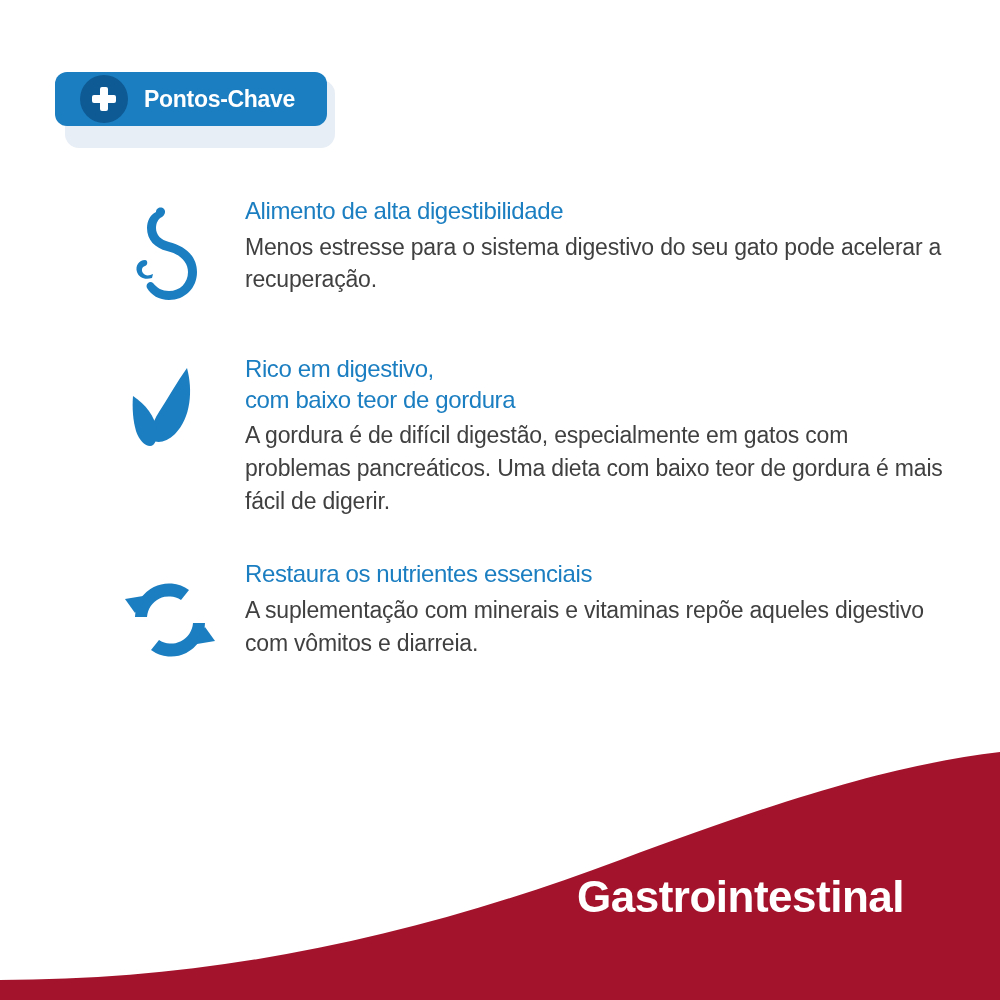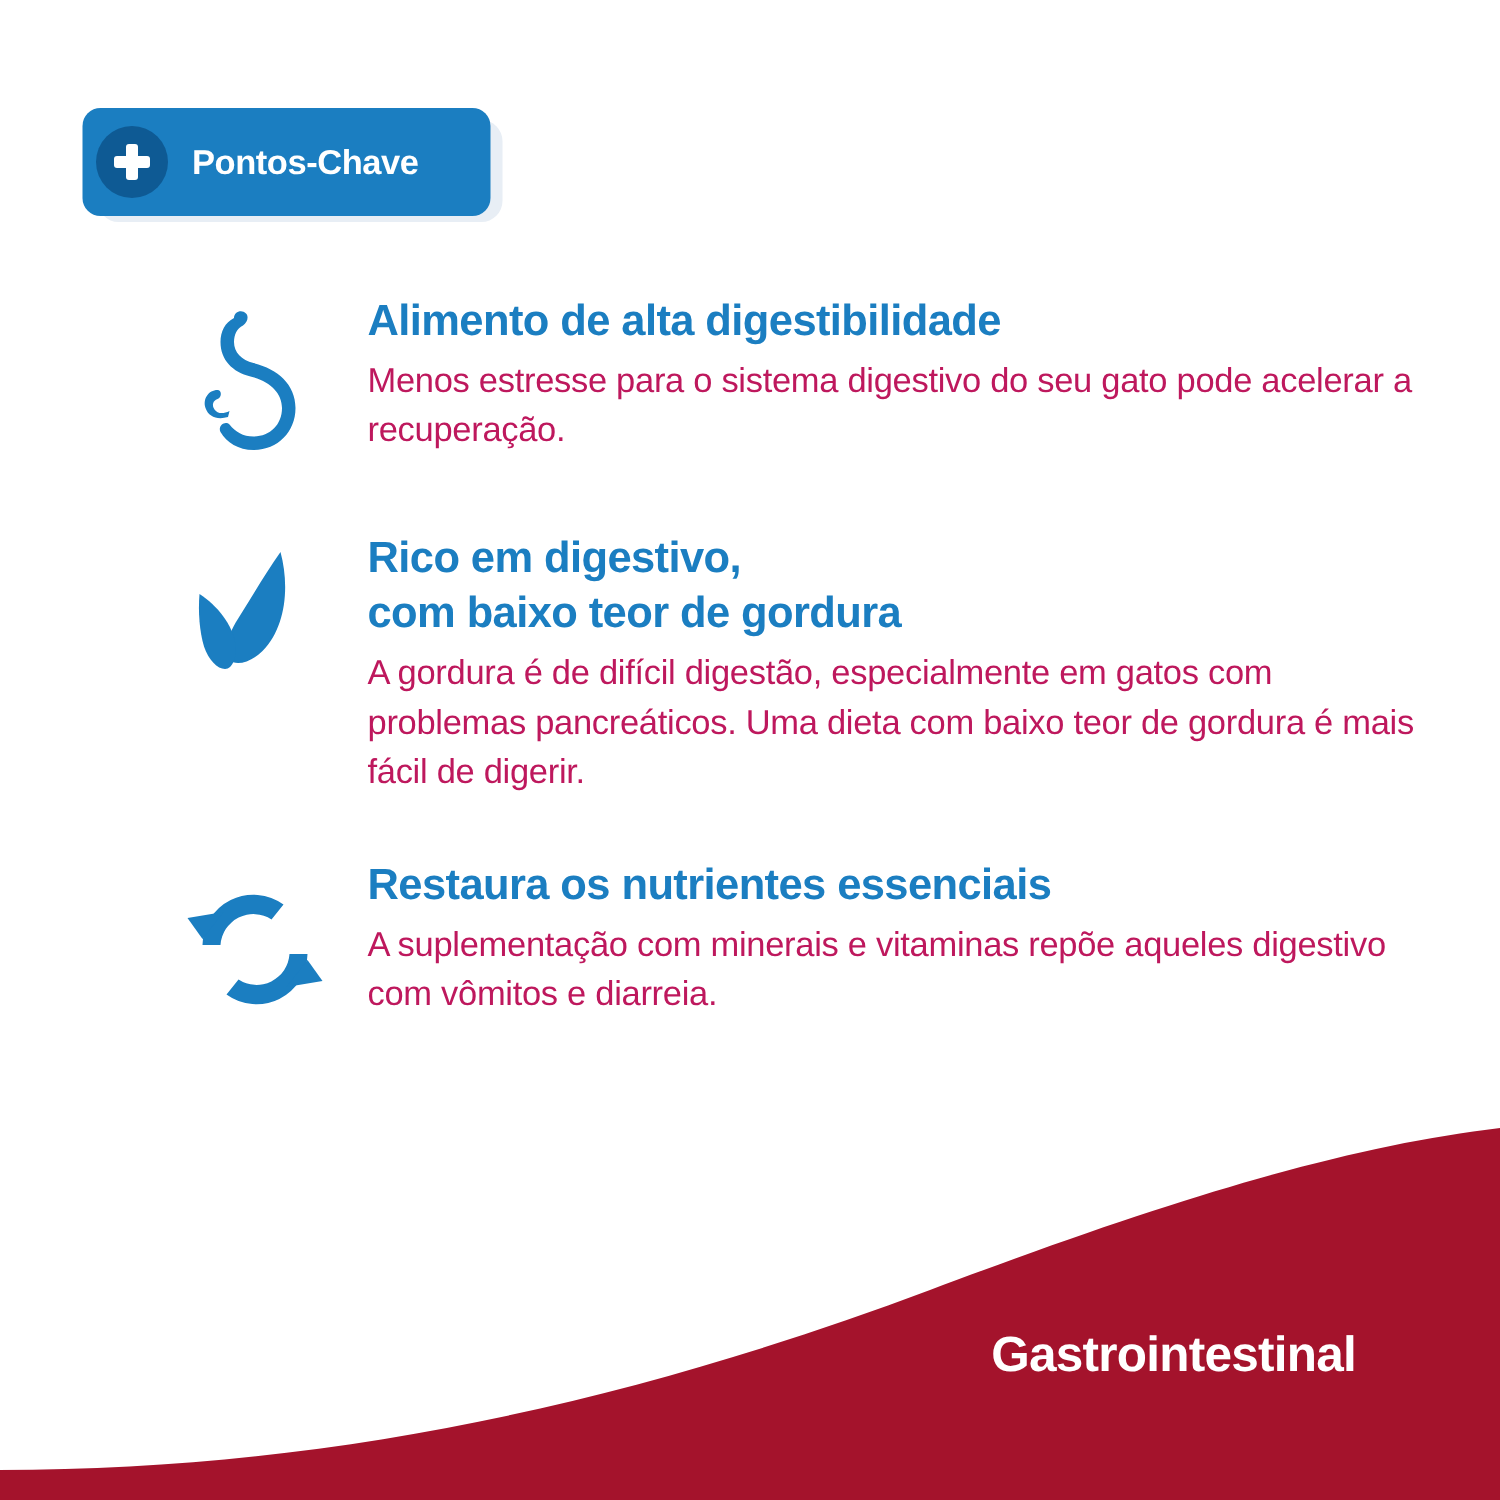--- a/index.html
+++ b/index.html
@@ -37,28 +37,28 @@
     top: 8px;
     width: 270px;
     height: 68px;
     background: #e8eef5;
     border-radius: 14px;
   }
   .badge {
     position: absolute;
     left: 0;
     top: 0;
-    height: 72px;
+    height: 54px;
     width: 272px;
     background: #1b7ec1;
     border-radius: 12px;
     display: flex;
     align-items: center;
     box-sizing: border-box;
-    padding-left: 9px;
+    padding-left: 25px;
   }
   .badge-circle {
     width: 48px;
     height: 48px;
     border-radius: 50%;
     background: #0e5a94;
     display: flex;
     align-items: center;
     justify-content: center;
     flex: 0 0 auto;
@@ -107,48 +107,48 @@
     display: flex;
     justify-content: center;
     padding-top: 6px;
   }
   .feature-body {
     flex: 1 1 auto;
     padding-top: 0px;
   }
   .feature-title {
     color: #1b7ec1;
-    font-size: 29px;
-    font-weight: bold;
+    font-size: 24px;
+    font-weight: normal;
     line-height: 1.28;
     letter-spacing: -0.4px;
     margin: 0 0 4px 0;
   }
   .feature-desc {
-    color: #be185d;
+    color: #404040;
     font-size: 23px;
     line-height: 1.42;
     letter-spacing: -0.2px;
     margin: 0;
   }
 
   
   .wave {
     position: absolute;
     left: 0;
     bottom: 0;
     width: 1000px;
     height: 320px;
   }
   .brand {
     position: absolute;
     right: 96px;
     bottom: 78px;
     color: #ffffff;
-    font-size: 33px;
+    font-size: 44px;
     font-weight: bold;
     letter-spacing: -0.5px;
   }
 </style>
 </head>
 <body>
 
 <div class="page">
 
   <div class="badge-wrap">

